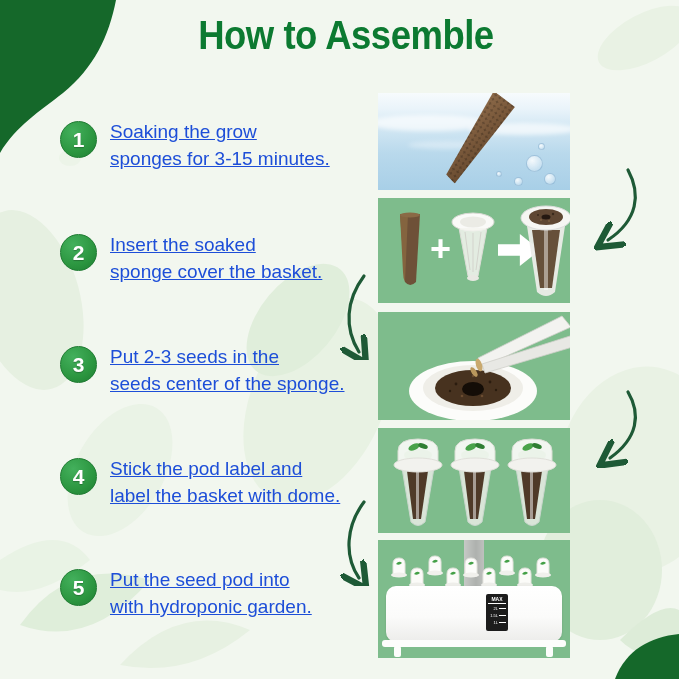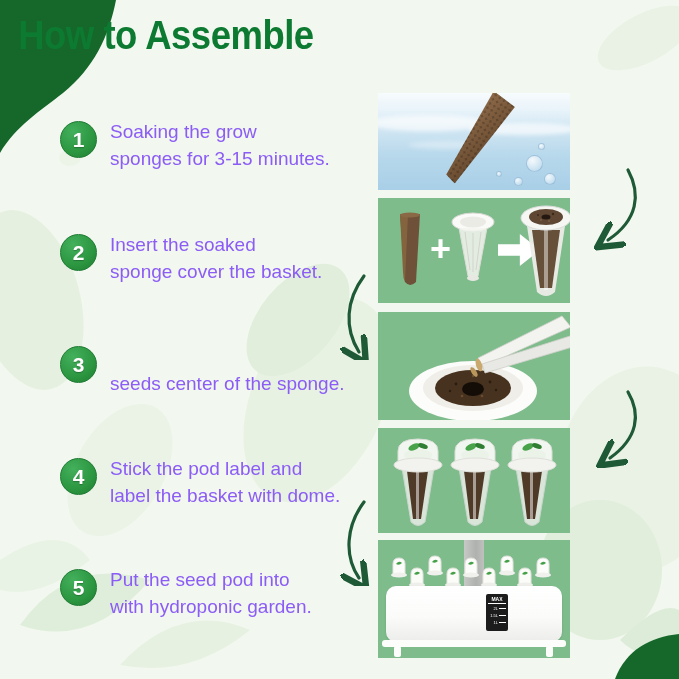--- a/index.html
+++ b/index.html
@@ -2,31 +2,31 @@
 <html><head>
 <meta charset="utf-8">
 <style>
   html,body{margin:0;padding:0;}
   body{font-family:"Liberation Sans",sans-serif;}
   #page{position:relative;width:679px;height:679px;background:#f2f7ef;overflow:hidden;}
   #page *{box-sizing:border-box;}
   .layer{position:absolute;left:0;top:0;width:679px;height:679px;pointer-events:none;}
 
   
-  .title{position:absolute;left:0;top:14px;width:679px;text-align:left;z-index:3;padding-left:12px;}
+  .title{position:absolute;left:0;top:14px;width:679px;text-align:center;z-index:3;padding-left:12px;}
   .title span{display:inline-block;font-size:38px;font-weight:800;letter-spacing:-0.5px;
     color:#0c7a31;transform:scaleX(0.96) scaleY(1.05);}
 
   
   .step{position:absolute;left:60px;width:310px;display:flex;gap:13px;z-index:3;}
   .step-num{flex:none;width:37px;height:37px;border-radius:50%;margin-top:3px;
     background:radial-gradient(circle at 35% 28%,#43b05c,#2b953f 62%,#1f7d33);
     border:1.5px solid #1e7a31;color:#fff;font-weight:700;font-size:21px;
     display:flex;align-items:center;justify-content:center;text-shadow:0 1px 1px rgba(0,0,0,.25);}
-  .step-text{font-size:19px;line-height:1.42;color:#8b5cf6;padding-top:1px;}
+  .step-text{font-size:19px;line-height:1.42;color:#1d4ed8;padding-top:1px;text-decoration:underline;}
   #step1{top:118px}#step2{top:231px}#step3{top:343px}#step4{top:455px}#step5{top:566px}
 
   
   .panel{position:absolute;left:378px;width:192px;background:#7ebc8c;overflow:hidden;z-index:2;}
   #panel1{top:93px;height:97px;background:linear-gradient(180deg,#f7fbfd 0%,#eaf4fa 16%,#d4e8f4 34%,#b9d9ec 62%,#a8cfe7 100%);}
   #panel2{top:198px;height:105px;}
   #panel3{top:312px;height:108px;}
   #panel4{top:428px;height:105px;}
   #panel5{top:540px;height:118px;}
 
@@ -104,21 +104,21 @@
   <div class="step" id="step2">
     <div class="step-num">2</div>
     <div class="step-text">
       <span>Insert the soaked</span><br>
       <span>sponge cover the basket.</span>
     </div>
   </div>
   <div class="step" id="step3">
     <div class="step-num">3</div>
     <div class="step-text">
-      <br>
+      <span>Put 2-3 seeds in the</span><br>
       <span>seeds center of the sponge.</span>
     </div>
   </div>
   <div class="step" id="step4">
     <div class="step-num">4</div>
     <div class="step-text">
       <span>Stick the pod label and</span><br>
       <span>label the basket with dome.</span>
     </div>
   </div>

